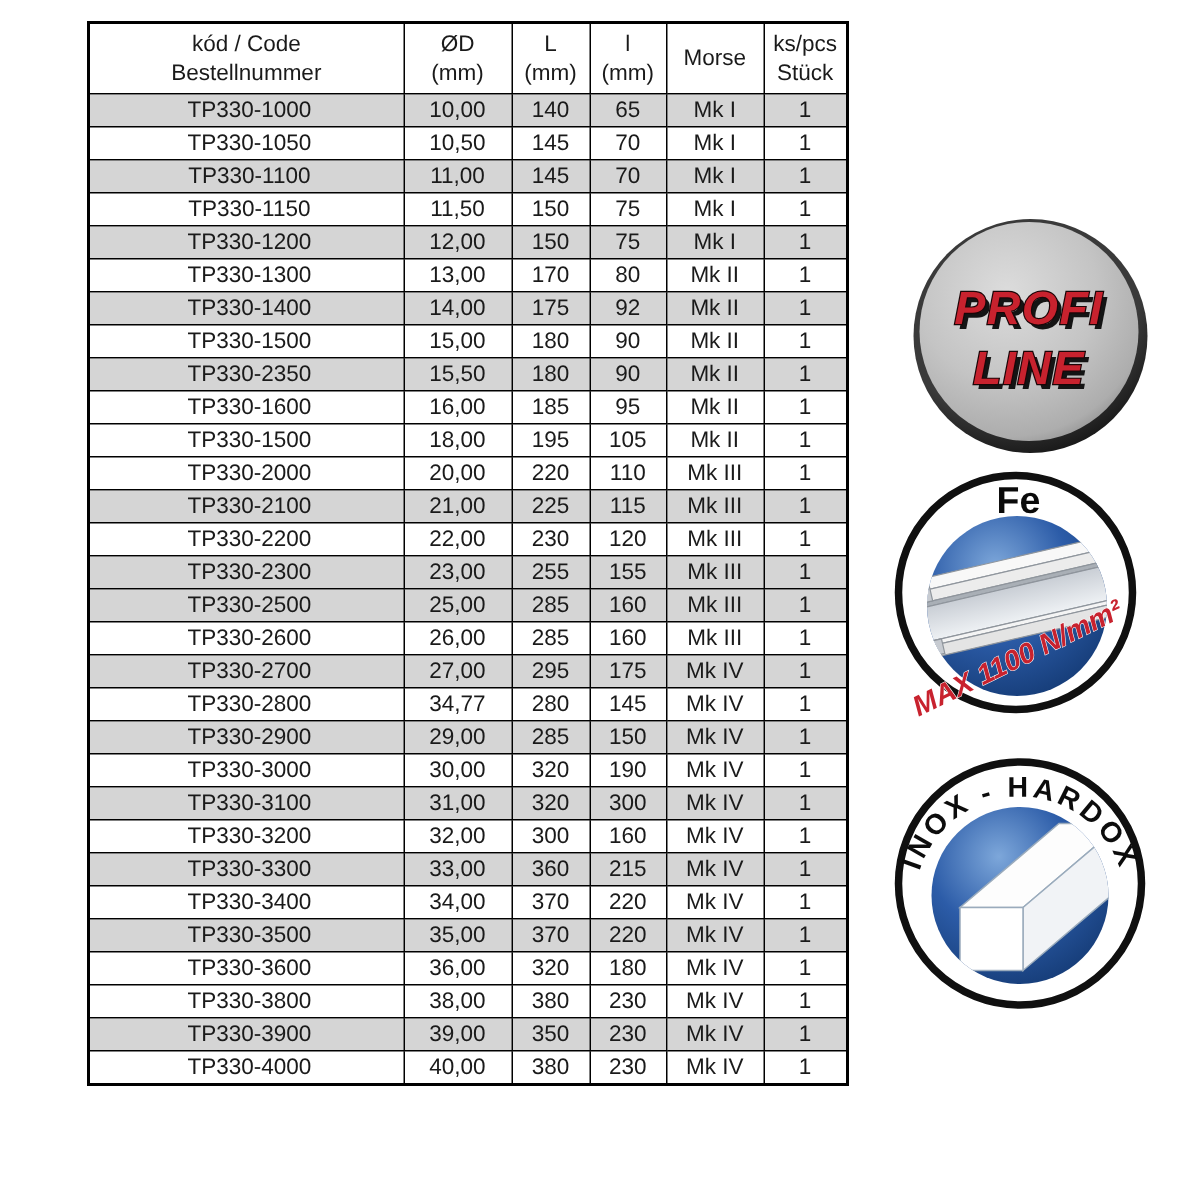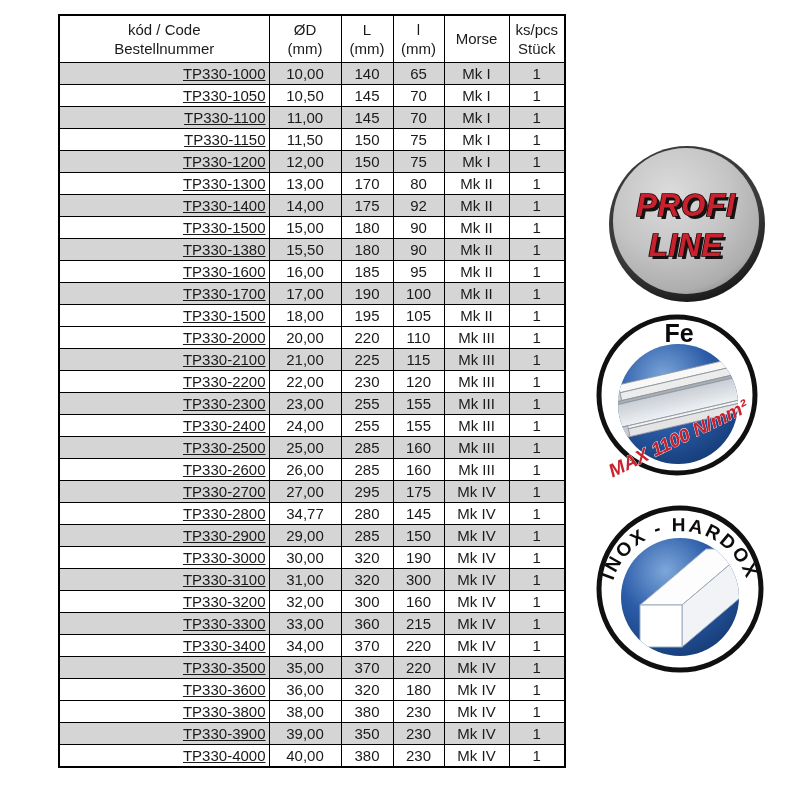--- a/index.html
+++ b/index.html
@@ -27,21 +27,21 @@
     white-space:nowrap;
     overflow:hidden;
   }
   table.spec thead th{
     font-weight:normal;
     height:46px;
     background:#ffffff;
     line-height:1.3;
   }
   table.spec td{height:21px;line-height:21px;}
-  table.spec td.left{text-align:right;padding-left:7px;text-decoration:underline;}
+  table.spec td.left{text-align:center;padding-left:7px;}
   table.spec tbody tr.alt td{background:var(--alt-row,#d5d5d5);}
   col.c-code{width:210px;}
   col.c-d{width:72px;}
   col.c-L{width:52px;}
   col.c-l{width:51px;}
   col.c-morse{width:65px;}
   col.c-qty{width:56px;}
 
   
   .badge{position:absolute;}
@@ -148,43 +148,35 @@
         </tr>
         <tr>
           <td class="left">TP330-1500</td>
           <td>15,00</td>
           <td>180</td>
           <td>90</td>
           <td>Mk II</td>
           <td>1</td>
         </tr>
         <tr class="alt">
-          <td class="left">TP330-1380</td>
+          <td class="left">TP330-2350</td>
           <td>15,50</td>
           <td>180</td>
           <td>90</td>
           <td>Mk II</td>
           <td>1</td>
         </tr>
         <tr>
           <td class="left">TP330-1600</td>
           <td>16,00</td>
           <td>185</td>
           <td>95</td>
           <td>Mk II</td>
           <td>1</td>
         </tr>
-        <tr class="alt">
-          <td class="left">TP330-1700</td>
-          <td>17,00</td>
-          <td>190</td>
-          <td>100</td>
-          <td>Mk II</td>
-          <td>1</td>
-        </tr>
         <tr>
           <td class="left">TP330-1500</td>
           <td>18,00</td>
           <td>195</td>
           <td>105</td>
           <td>Mk II</td>
           <td>1</td>
         </tr>
         <tr>
           <td class="left">TP330-2000</td>
@@ -206,28 +198,20 @@
           <td class="left">TP330-2200</td>
           <td>22,00</td>
           <td>230</td>
           <td>120</td>
           <td>Mk III</td>
           <td>1</td>
         </tr>
         <tr class="alt">
           <td class="left">TP330-2300</td>
           <td>23,00</td>
-          <td>255</td>
-          <td>155</td>
-          <td>Mk III</td>
-          <td>1</td>
-        </tr>
-        <tr>
-          <td class="left">TP330-2400</td>
-          <td>24,00</td>
           <td>255</td>
           <td>155</td>
           <td>Mk III</td>
           <td>1</td>
         </tr>
         <tr class="alt">
           <td class="left">TP330-2500</td>
           <td>25,00</td>
           <td>285</td>
           <td>160</td>

